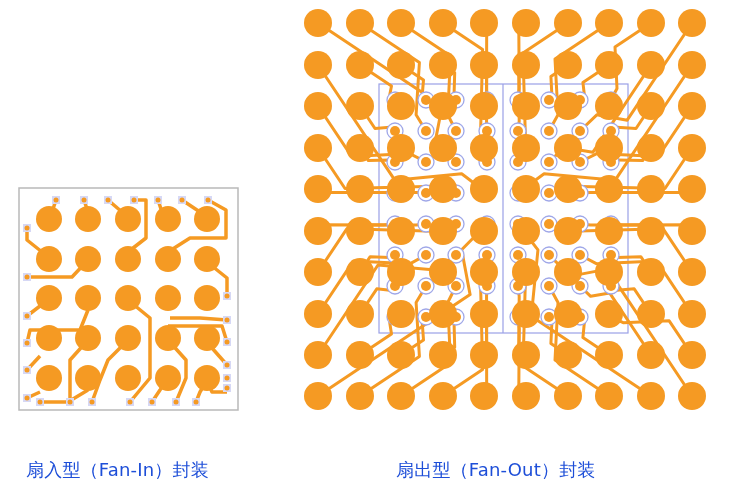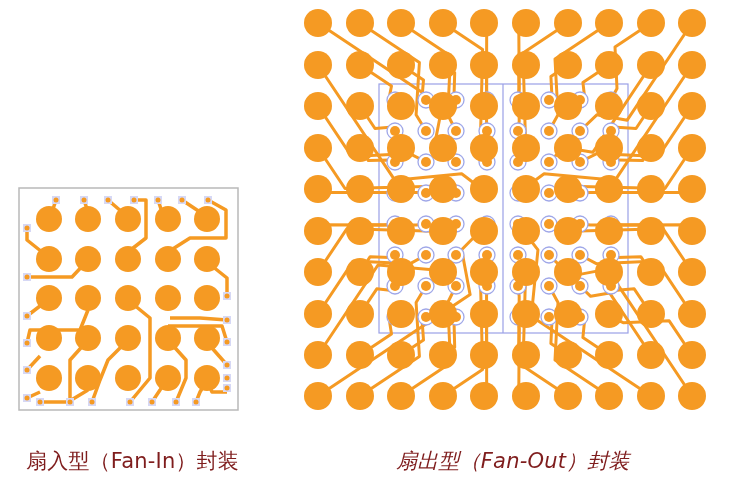--- a/index.html
+++ b/index.html
@@ -1,20 +1,20 @@
 <!DOCTYPE html>
 <html><head>
 <meta charset="utf-8">
 <style>
   html,body{margin:0;padding:0;background:#ffffff;}
   body{width:738px;height:498px;position:relative;overflow:hidden;font-family:"DejaVu Sans","Liberation Sans",sans-serif;}
   #stage{position:absolute;left:0;top:0;}
-  .caption{position:absolute;top:447px;font-size:21px;color:#7f1d1d;white-space:nowrap;letter-spacing:0.2px;}
+  .caption{position:absolute;top:458px;font-size:18px;color:#1d4ed8;white-space:nowrap;letter-spacing:0.2px;}
   #cap-in{left:26px;}
-  #cap-out{left:396px;font-style:italic;}
+  #cap-out{left:396px;}
 </style>
 </head>
 <body>
 
 <svg id="stage" width="738" height="498">
 
   <g id="fanin">
     <rect id="fanin-outline" fill="#fff" stroke="#B9B9B9" stroke-width="1.5" x="19" y="188" width="219" height="222"></rect>
     <g id="fanin-traces" fill="none" stroke="#F59A23" stroke-width="3.5" stroke-linejoin="round">
         <polyline points="56,200 52,212"></polyline>

